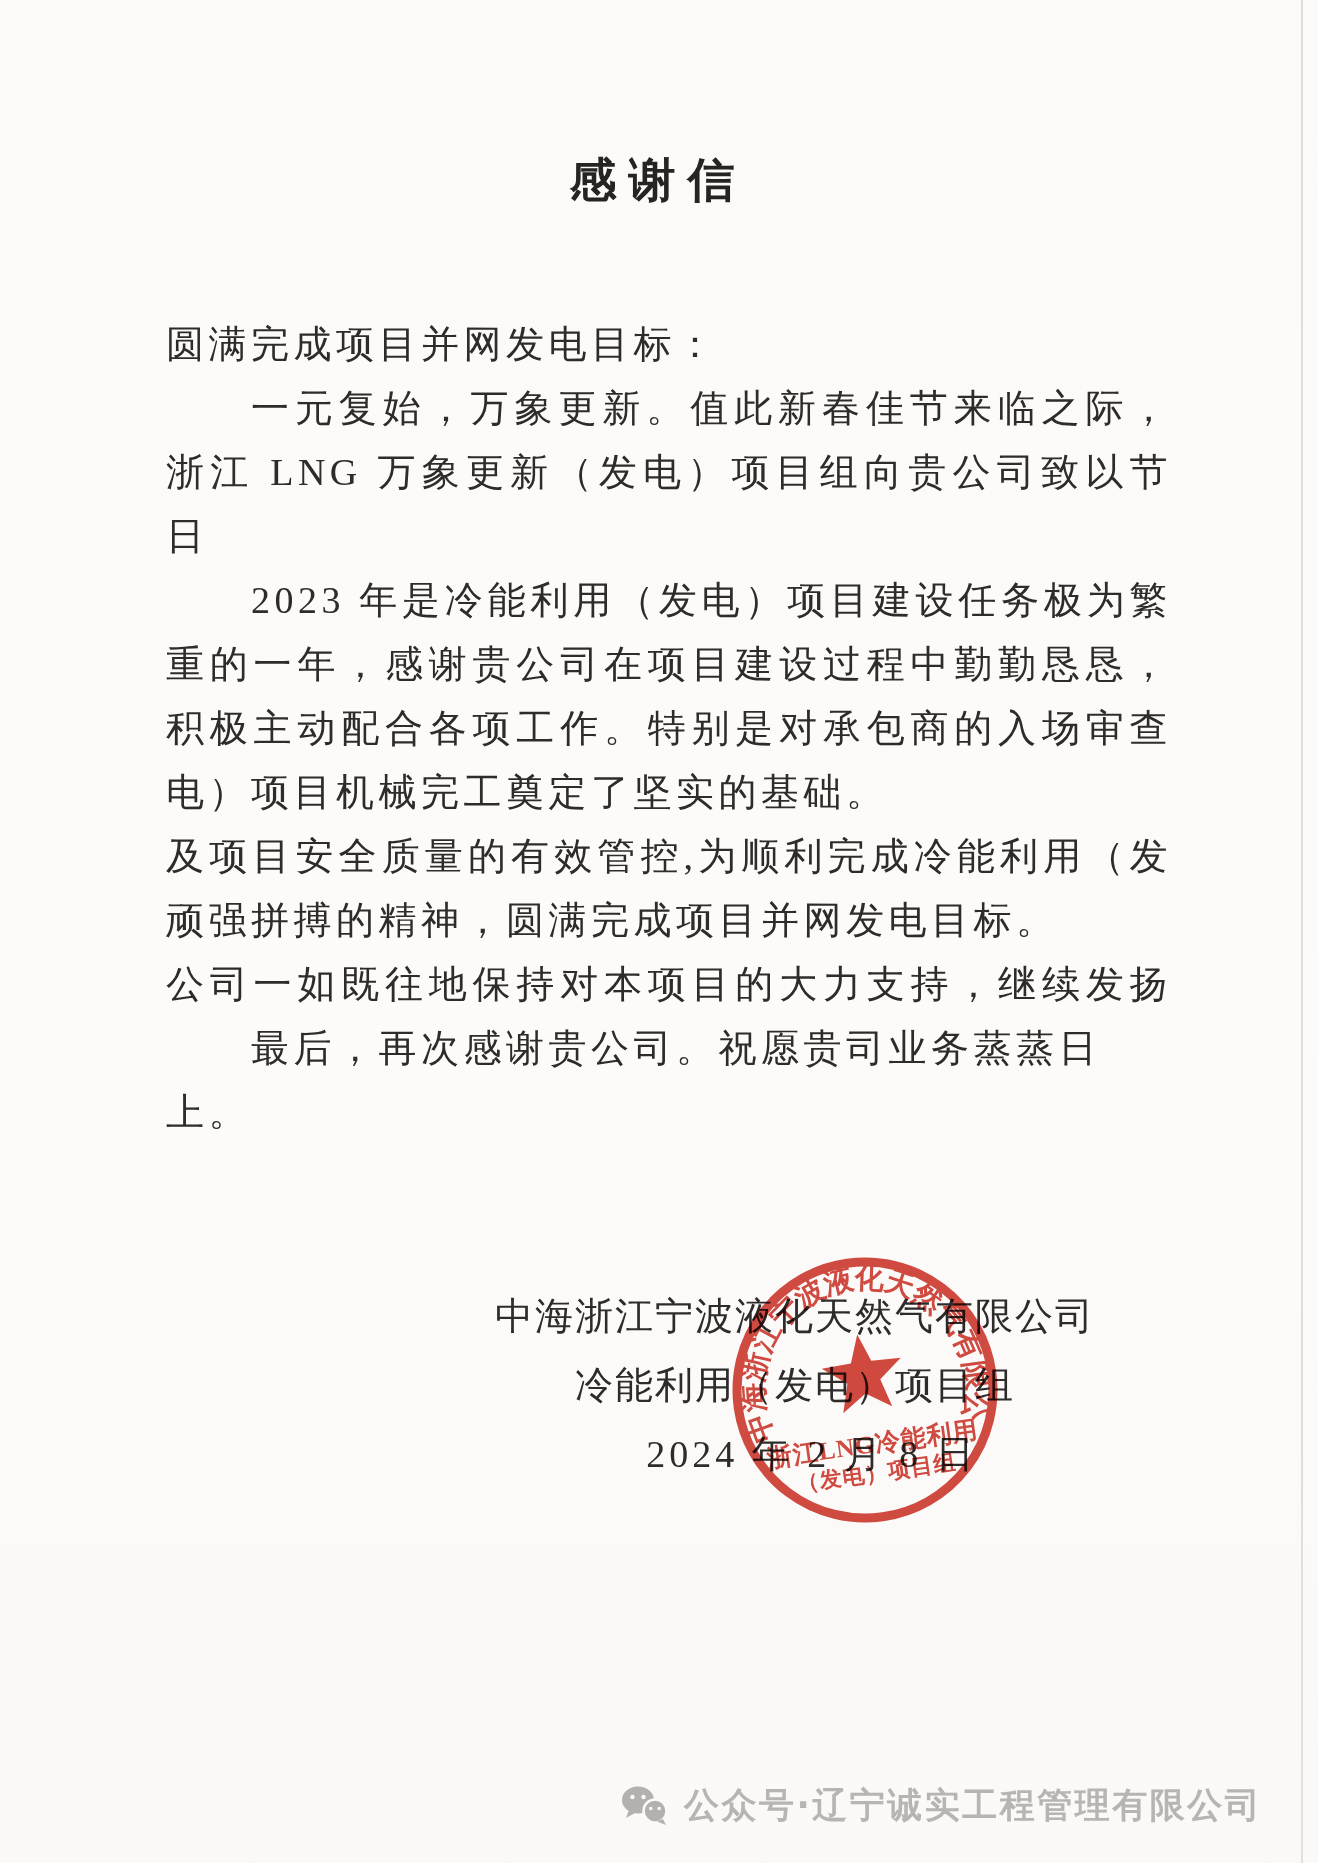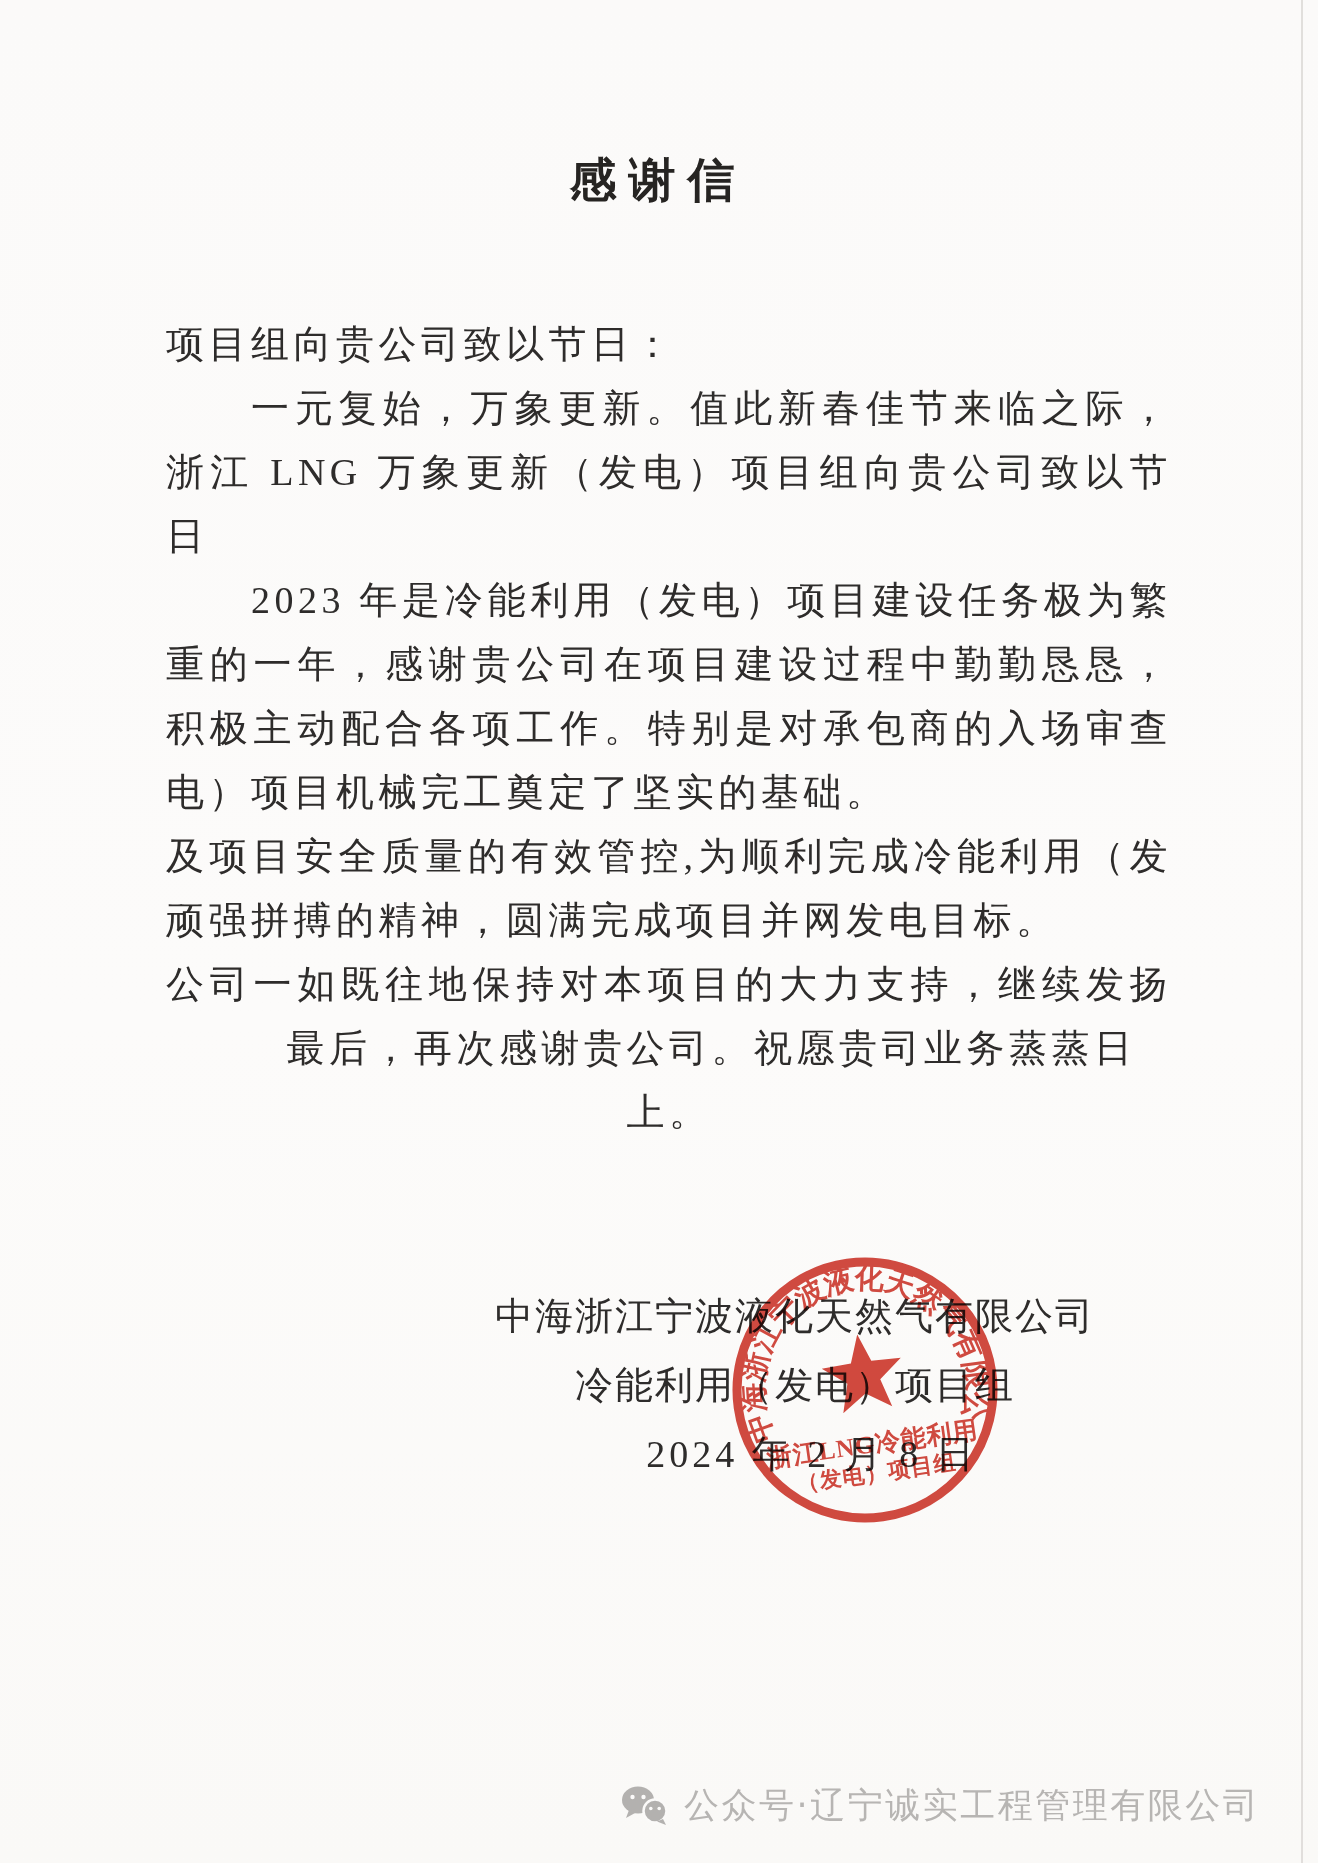--- a/index.html
+++ b/index.html
@@ -23,56 +23,56 @@
     font-family:"DejaVu Sans","Liberation Sans",sans-serif;
     font-weight:700;font-size:47px;letter-spacing:12px;
     color:#262422;line-height:66px;
   }
   .body-text{
     position:absolute;left:166px;top:312px;width:1006px;
     font-size:38px;letter-spacing:4.5px;line-height:64px;
   }
   .line{min-height:64px;text-align:left;}
   .line.full{text-align:justify;text-align-last:justify;}
-  .line.indent{text-indent:85px;text-align:center;}
+  .line.indent{text-indent:85px;}
   .signature{
     position:absolute;left:445px;top:1282px;width:700px;
     text-align:center;font-size:38px;letter-spacing:2px;line-height:69px;
   }
   .signature .date-line{margin-left:34px;letter-spacing:4px;}
   .seal{
     position:absolute;left:715px;top:1240px;width:300px;height:300px;
     transform:rotate(-8deg);
     mix-blend-mode:multiply;
     opacity:.92;
   }
   .seal text{font-family:"Liberation Serif","DejaVu Serif",serif;}
   .ring-text{font-size:29px;letter-spacing:-0.5px;font-weight:600;}
   .inner1{font-size:25px;letter-spacing:1px;font-weight:600;}
   .inner2{font-size:22px;letter-spacing:1px;font-weight:600;}
   .footer{
     position:absolute;left:620px;top:1782px;
     display:flex;align-items:center;gap:12px;
     color:#b7b5b3;
     font-family:"DejaVu Sans","Liberation Sans",sans-serif;
-    font-size:35px;letter-spacing:2.5px;
+    font-size:35px;letter-spacing:2.5px;font-weight:bold;
   }
   .footer .wx{flex:0 0 auto;}
 </style>
 </head>
 <body>
 
 <div class="page">
 
   <div class="scan-edge"></div>
 
   <div class="title">感谢信</div>
 
   <div class="body-text">
-    <div class="line">项目组向贵公司致以节日：</div>
+    <div class="line">圆满完成项目并网发电目标：</div>
     <div class="line indent full">一元复始，万象更新。值此新春佳节来临之际，</div>
     <div class="line full">浙江 LNG 万象更新（发电）项目组向贵公司致以节日</div>
     <div class="line indent full">2023 年是冷能利用（发电）项目建设任务极为繁</div>
     <div class="line full">重的一年，感谢贵公司在项目建设过程中勤勤恳恳，</div>
     <div class="line full">积极主动配合各项工作。特别是对承包商的入场审查</div>
     <div class="line">电）项目机械完工奠定了坚实的基础。</div>
     <div class="line full">及项目安全质量的有效管控,为顺利完成冷能利用（发</div>
     <div class="line">顽强拼搏的精神，圆满完成项目并网发电目标。</div>
     <div class="line full">公司一如既往地保持对本项目的大力支持，继续发扬</div>
     <div class="line indent">最后，再次感谢贵公司。祝愿贵司业务蒸蒸日上。</div>

